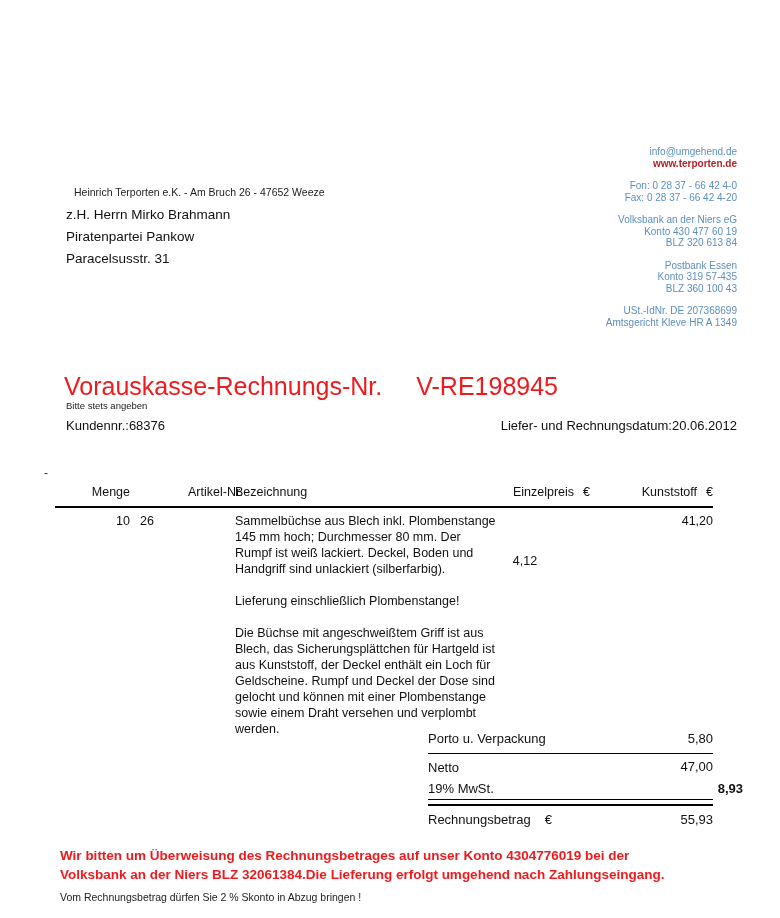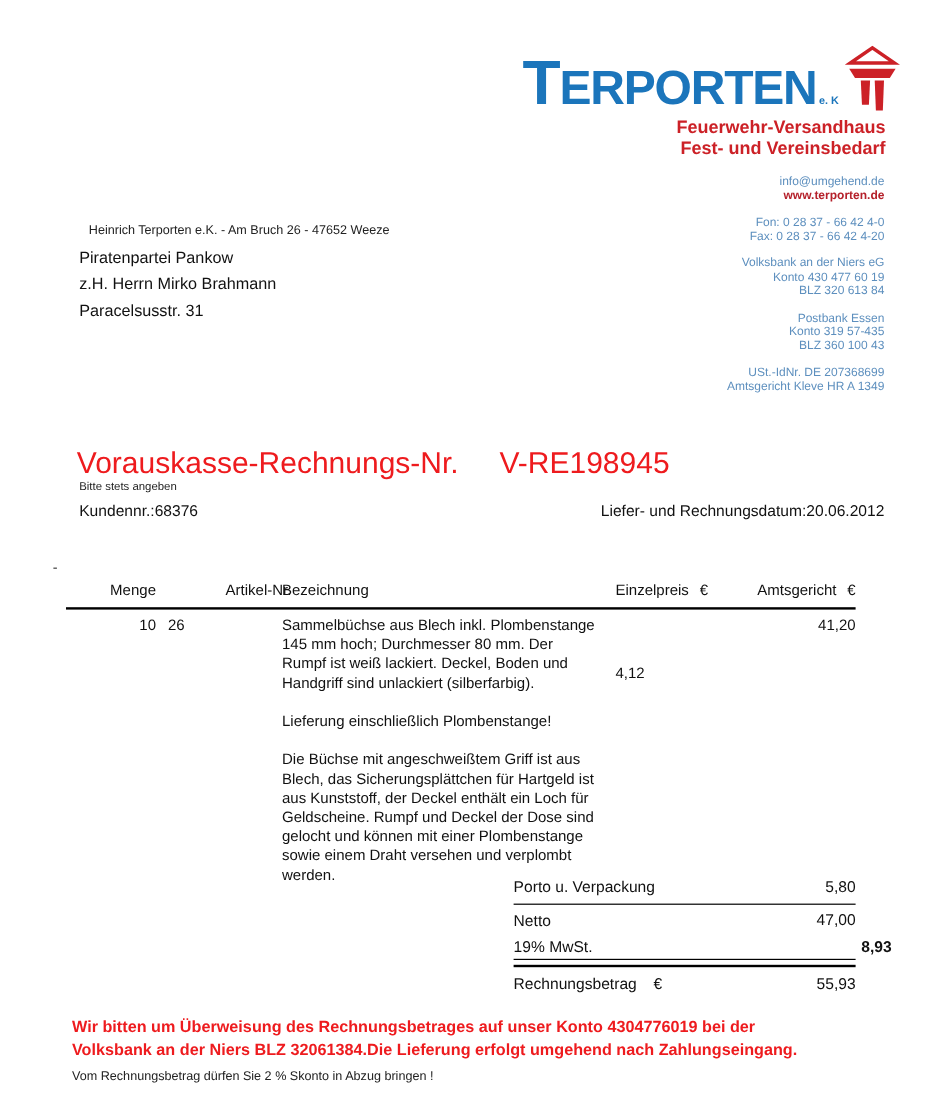--- a/index.html
+++ b/index.html
@@ -69,37 +69,20 @@
 
   
   .payment-note { position:absolute; left:60px; top:846px; width:680px; color:#ee1b1e; font-weight:bold; font-size:13.5px; line-height:19px; white-space:pre-line; }
   .skonto-note { position:absolute; left:60px; top:891px; font-size:10.5px; color:#222; }
 </style>
 </head>
 <body>
 
 <div class="page">
 
-  <div class="logo-block">
-    <div class="brand-row">
-      <div class="brand-text">
-        <span class="brand-t">T</span><span class="brand-rest">ERPORTEN</span><span class="brand-suffix">e. K</span>
-      </div>
-      <svg class="logo-icon" viewBox="0 0 46 60">
-        <path d="M4,15 L23,2 L42,15 Z" fill="none" stroke="#cc2127" stroke-width="3" stroke-linejoin="miter"></path>
-        <polygon points="3,20 43,20 38,28 8,28" fill="#cc2127"></polygon>
-        <polygon points="13,30 21,30 20,51 14,51" fill="#cc2127"></polygon>
-        <polygon points="25,30 33,30 32,56 26,56" fill="#cc2127"></polygon>
-      </svg>
-    </div>
-    <div class="taglines">
-      <div class="tagline">Feuerwehr-Versandhaus</div>
-      <div class="tagline">Fest- und Vereinsbedarf</div>
-    </div>
-  </div>
 
   <div class="contact">
     <div class="cg">
       <div>info@umgehend.de</div>
       <div class="website">www.terporten.de</div>
     </div>
     <div class="cg">
       <div>Fon: 0 28 37 - 66 42 4-0</div>
       <div>Fax: 0 28 37 - 66 42 4-20</div>
     </div>
@@ -114,42 +97,42 @@
       <div>BLZ 360 100 43</div>
     </div>
     <div class="cg">
       <div>USt.-IdNr. DE 207368699</div>
       <div>Amtsgericht Kleve HR A 1349</div>
     </div>
   </div>
 
   <div class="sender-line">Heinrich Terporten e.K. - Am Bruch 26 - 47652 Weeze</div>
   <div class="recipient">
+    <div>z.H. Herrn Mirko Brahmann</div>
     <div>Piratenpartei Pankow</div>
-    <div>z.H. Herrn Mirko Brahmann</div>
     <div>Paracelsusstr. 31</div>
   </div>
 
   <div class="title-row">
     <span>Vorauskasse-Rechnungs-Nr.</span><span class="title-number">V-RE198945</span>
   </div>
   <div class="title-note">Bitte stets angeben</div>
   <div class="meta-left">Kundennr.:68376</div>
   <div class="meta-right">Liefer- und Rechnungsdatum:20.06.2012</div>
 
   <div class="pre-dash">-</div>
 
   <div class="th col-qty-h">Menge</div>
   <div class="th col-art-h">Artikel-Nr.</div>
   <div class="th col-desc-h">Bezeichnung</div>
   <div class="th col-unit-h">
     <span>Einzelpreis</span><span class="euro-gap">€</span>
   </div>
   <div class="th col-total-h">
-    <span>Amtsgericht</span><span class="euro-gap">€</span>
+    <span>Kunststoff</span><span class="euro-gap">€</span>
   </div>
   <div class="head-rule"></div>
 
   <div class="cell row-qty">10</div>
   <div class="cell row-art">26</div>
   <div class="cell row-desc">
     <p>Sammelbüchse aus Blech inkl. Plombenstange
 145 mm hoch; Durchmesser 80 mm. Der
 Rumpf ist weiß lackiert. Deckel, Boden und
 Handgriff sind unlackiert (silberfarbig).</p>

